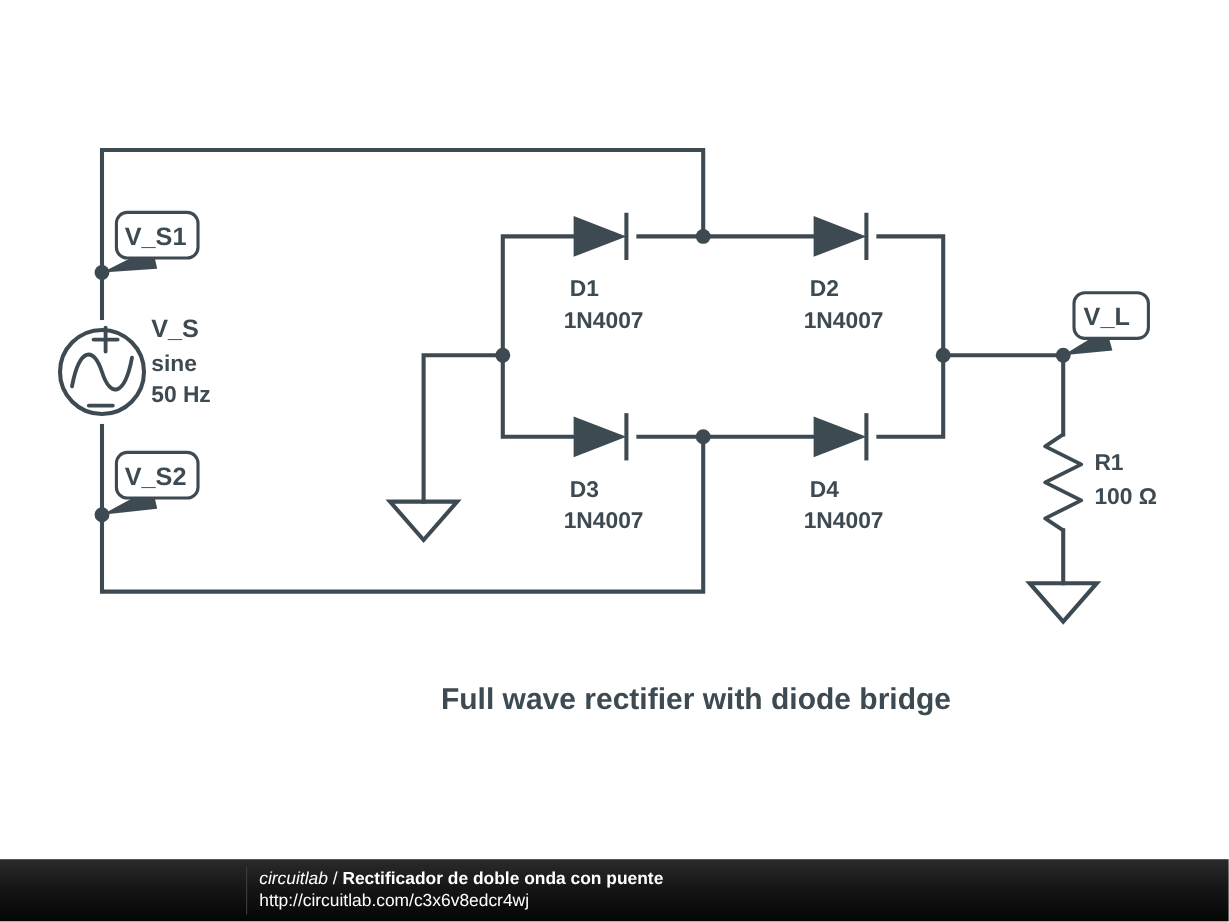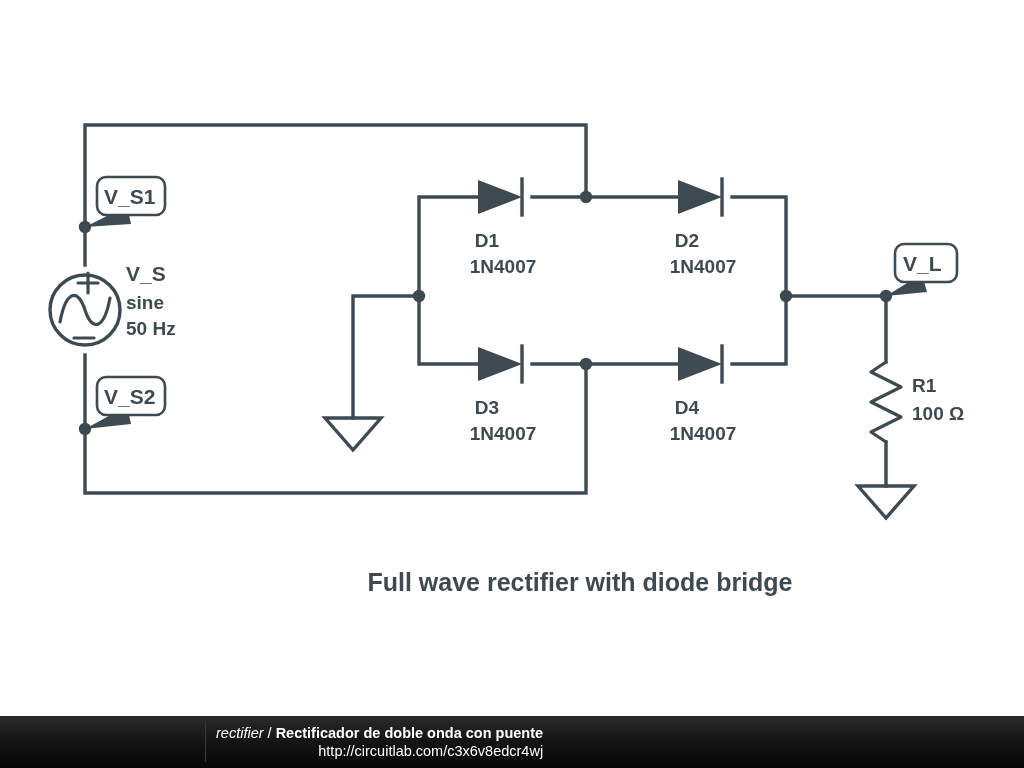--- a/index.html
+++ b/index.html
@@ -51,21 +51,21 @@
     position:absolute; left:216px; top:8px;
     color:#ffffff;
     line-height:1.26;
   }
   #footer-line1 { font-size:14.5px; white-space:nowrap; }
   #footer-author { font-style:italic; font-weight:normal; }
   #footer-sep { font-weight:normal; }
   #footer-proj { font-weight:bold; }
   #footer-url {
     font-size:14.5px; white-space:nowrap;
-    color:#ffffff; font-weight:normal;text-align:right;
+    color:#ffffff; font-weight:normal;
   }
 </style>
 </head>
 <body>
 
 <div id="page">
 
   <svg id="schematic-svg" viewBox="0 0 1024 716">
     <defs>
       <style>
@@ -206,20 +206,20 @@
     <text class="sch-text title-text" x="580" y="591" text-anchor="middle">Full wave rectifier with diode bridge</text>
   </svg>
 
   <div id="footer">
 
 
     <div id="footer-divider"></div>
 
     <div id="footer-text">
       <div id="footer-line1">
-        <span id="footer-author">rectifier</span><span id="footer-sep"> / </span><span id="footer-proj">Rectificador de doble onda con puente</span>
+        <span id="footer-author">circuitlab</span><span id="footer-sep"> / </span><span id="footer-proj">Rectificador de doble onda con puente</span>
       </div>
       <div id="footer-url">http://circuitlab.com/c3x6v8edcr4wj</div>
     </div>
 
   </div>
 
 </div>
 
 </body></html>

